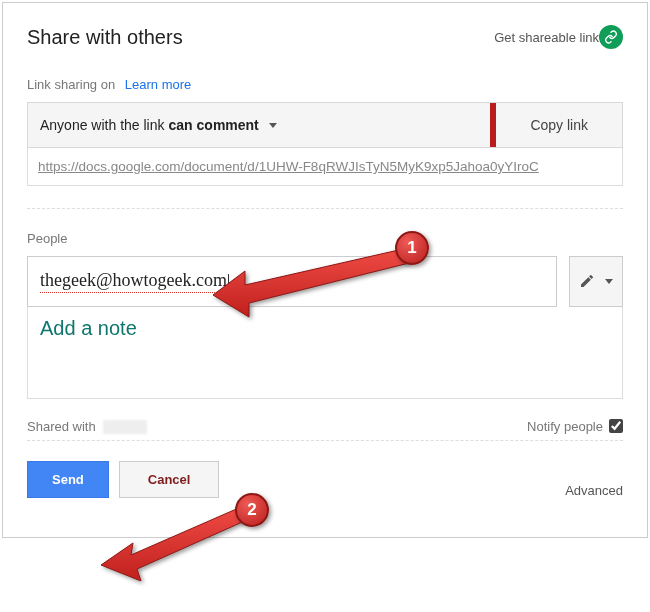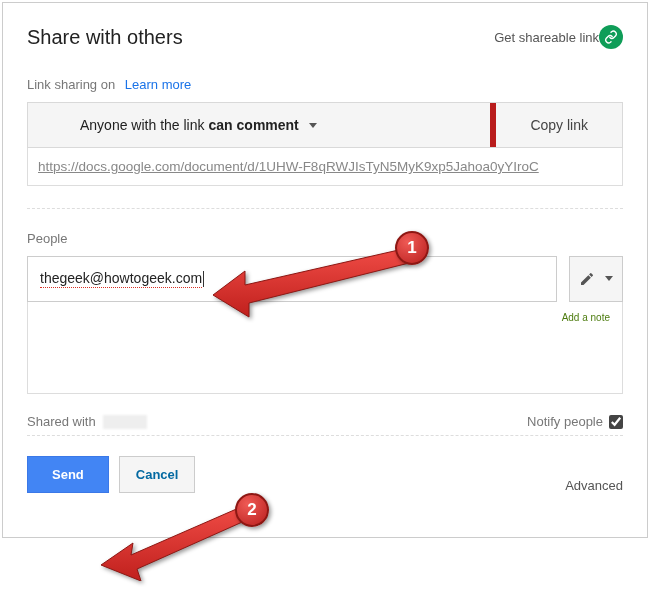--- a/index.html
+++ b/index.html
@@ -52,21 +52,20 @@
     }
     .learn-more {
       color: #1a73e8;
       text-decoration: none;
       margin-left: 6px;
     }
     .perm-row {
       display: flex;
       border: 1px solid #d9d9d9;
       background: #f5f5f5;
-      padding-left: 40px;
     }
     .perm-dropdown {
       flex: 1;
       padding: 14px 12px;
       font-size: 14px;
       color: #222;
       cursor: pointer;
       display: flex;
       align-items: center;
       gap: 4px;
@@ -111,24 +110,25 @@
     }
     .people-row {
       display: flex;
       gap: 12px;
       align-items: stretch;
     }
     .people-input {
       flex: 1;
       border: 1px solid #ccc;
       padding: 13px 12px;
-      font-size: 14px;
+      font-size: 18px;
       color: #222;
       outline: none;
       position: relative;
+      font-family: Liberation Serif, serif;
     }
     .email-text {
       border-bottom: 1px dotted #d93025;
       display: inline-block;
       line-height: 1.2;
     }
     .cursor-caret {
       display: inline-block;
       width: 1px;
       height: 16px;
@@ -144,24 +144,23 @@
       align-items: center;
       justify-content: center;
       gap: 4px;
       cursor: pointer;
     }
     .note-box {
       border: 1px solid #ddd;
       border-top: none;
       min-height: 92px;
       padding: 10px 12px;
-      font-size: 10px;
-      color: #4d7c0f;
+      font-size: 20px;
+      color: #0f766e;
       margin-bottom: 20px;
-      text-align: right;
     }
     .shared-row {
       display: flex;
       justify-content: space-between;
       align-items: center;
       font-size: 13px;
       color: #777;
       margin-bottom: 6px;
     }
     .shared-blur {
@@ -201,23 +200,23 @@
       background: #4285f4;
       color: #fff;
       border: 1px solid #3b78e7;
       padding: 10px 24px;
       font-size: 13px;
       font-weight: 700;
       cursor: pointer;
     }
     .btn-cancel {
       background: #f5f5f5;
-      color: #0369a1;
+      color: #7f1d1d;
       border: 1px solid #ccc;
-      padding: 10px 16px;
+      padding: 10px 28px;
       font-size: 13px;
       font-weight: 700;
       cursor: pointer;
     }
     .advanced {
       font-size: 13px;
       color: #555;
       cursor: pointer;
     }
     

